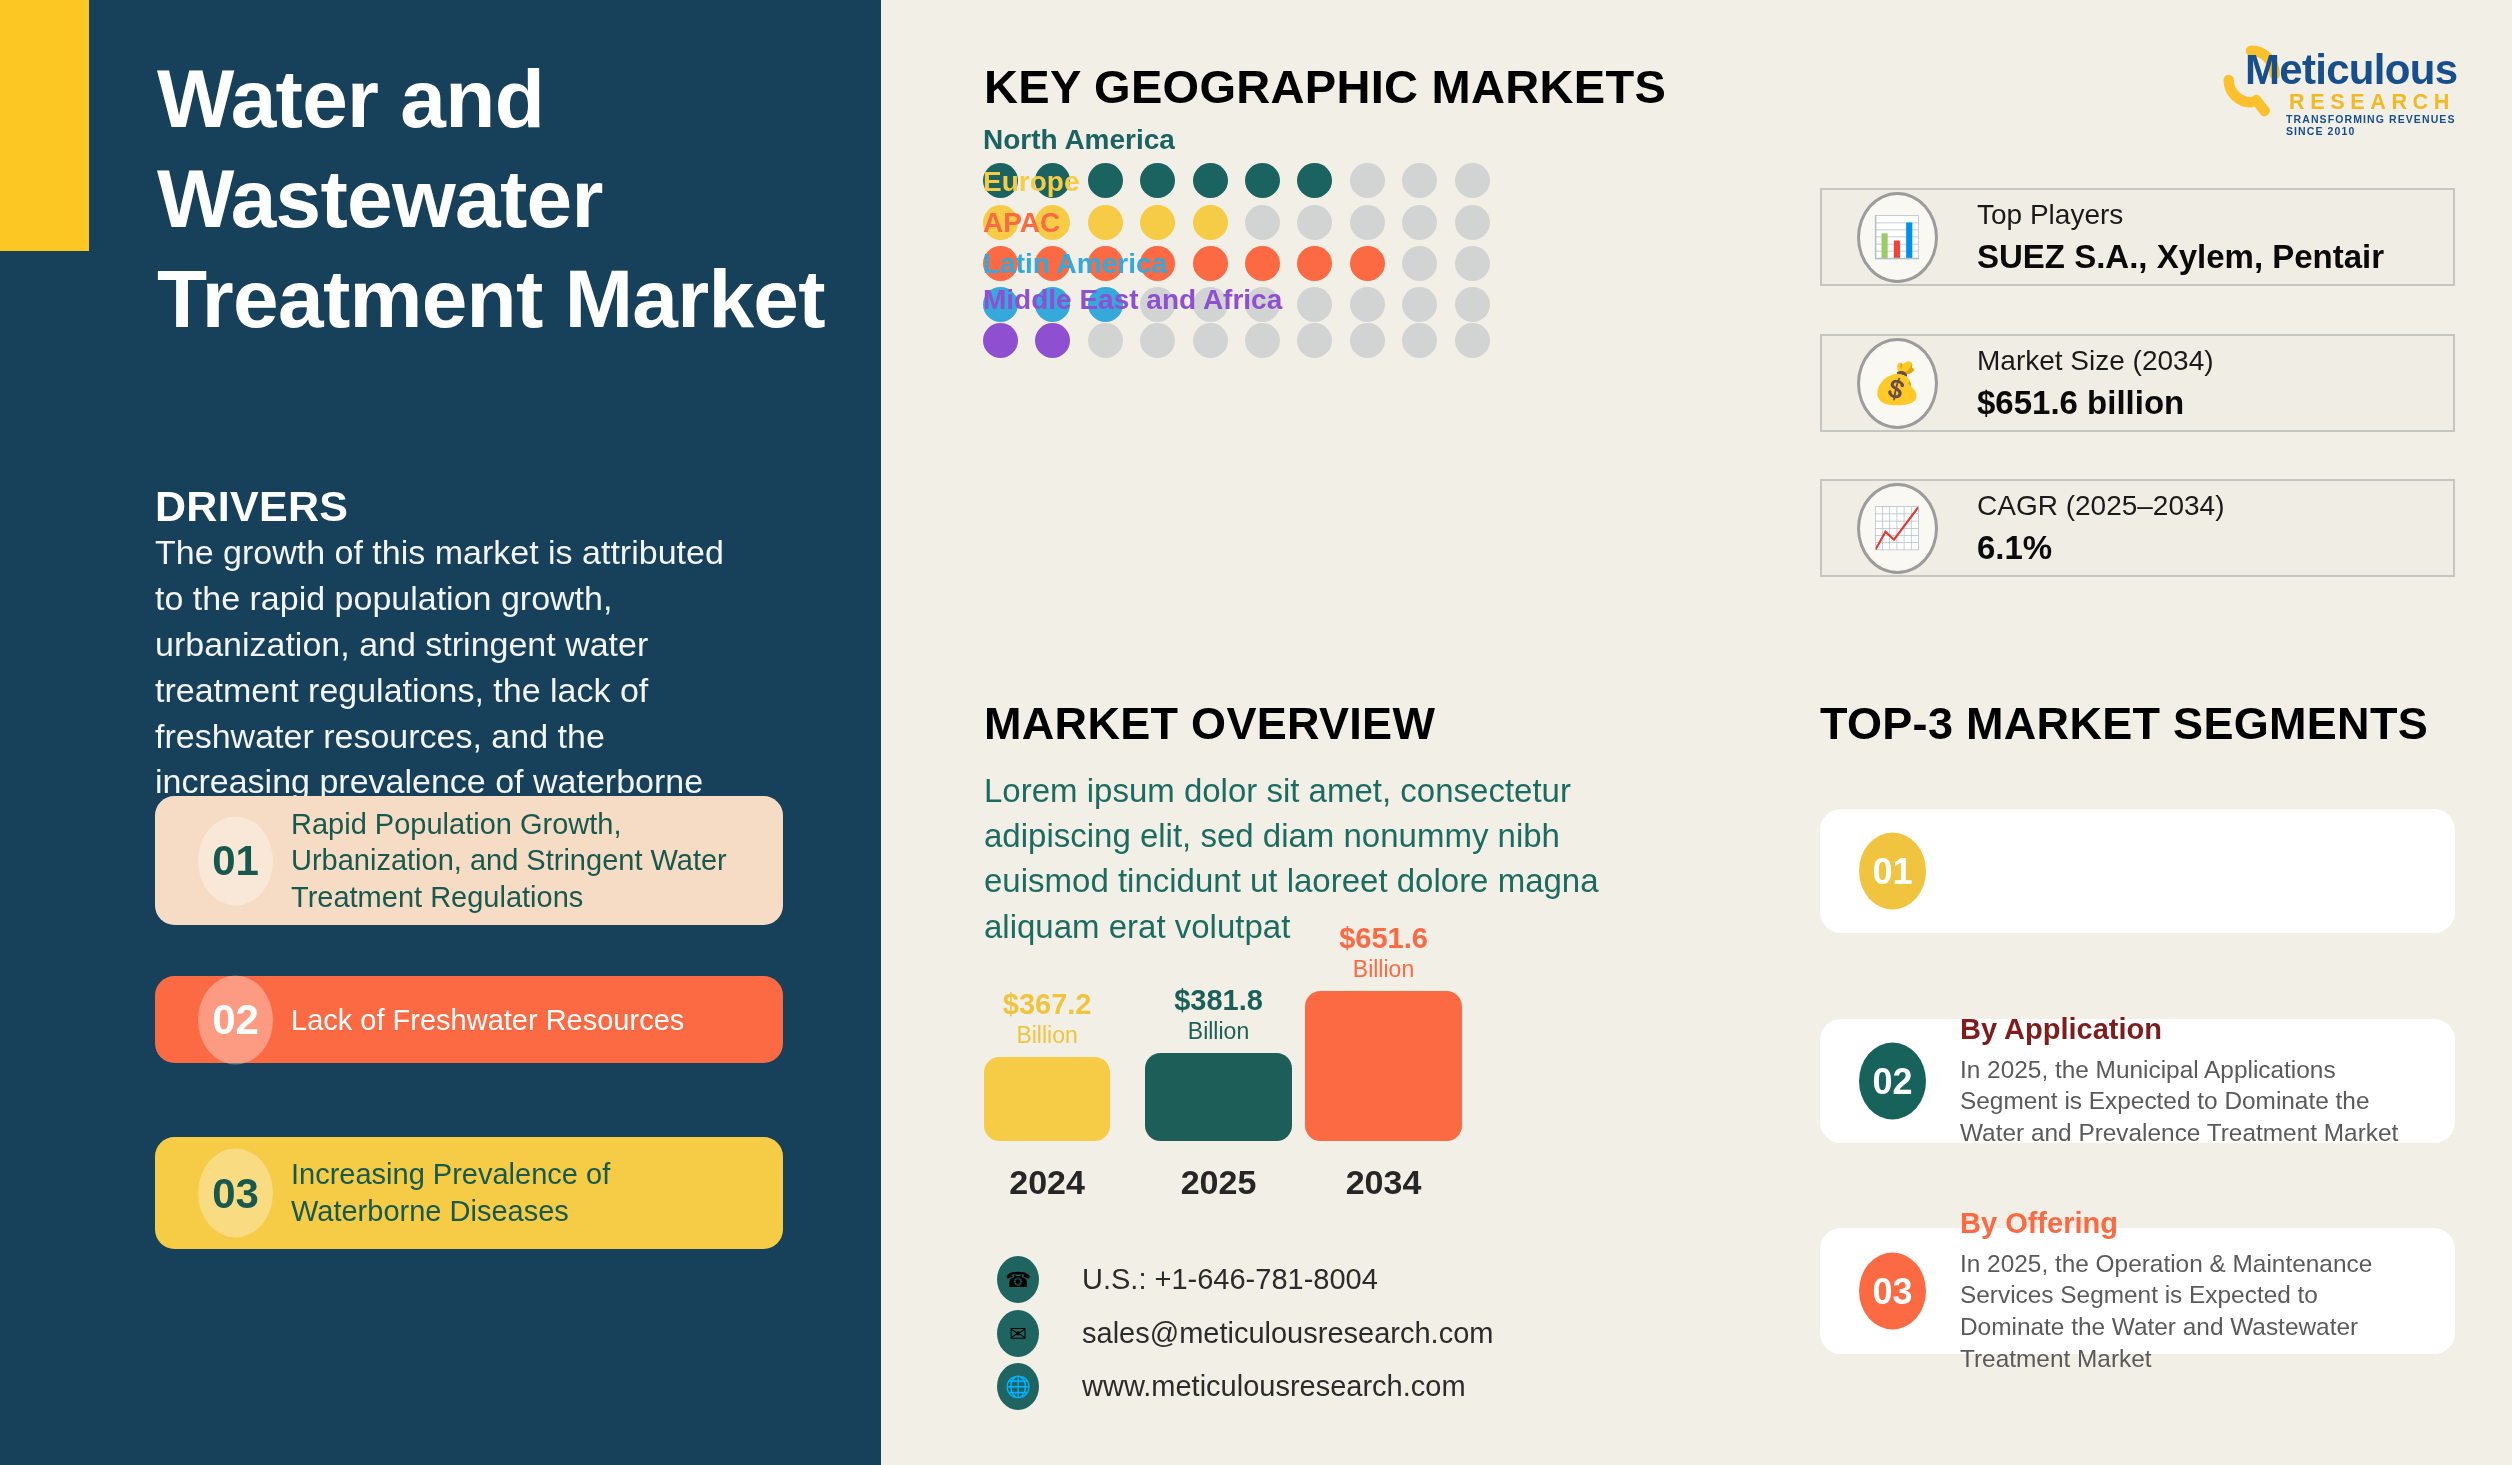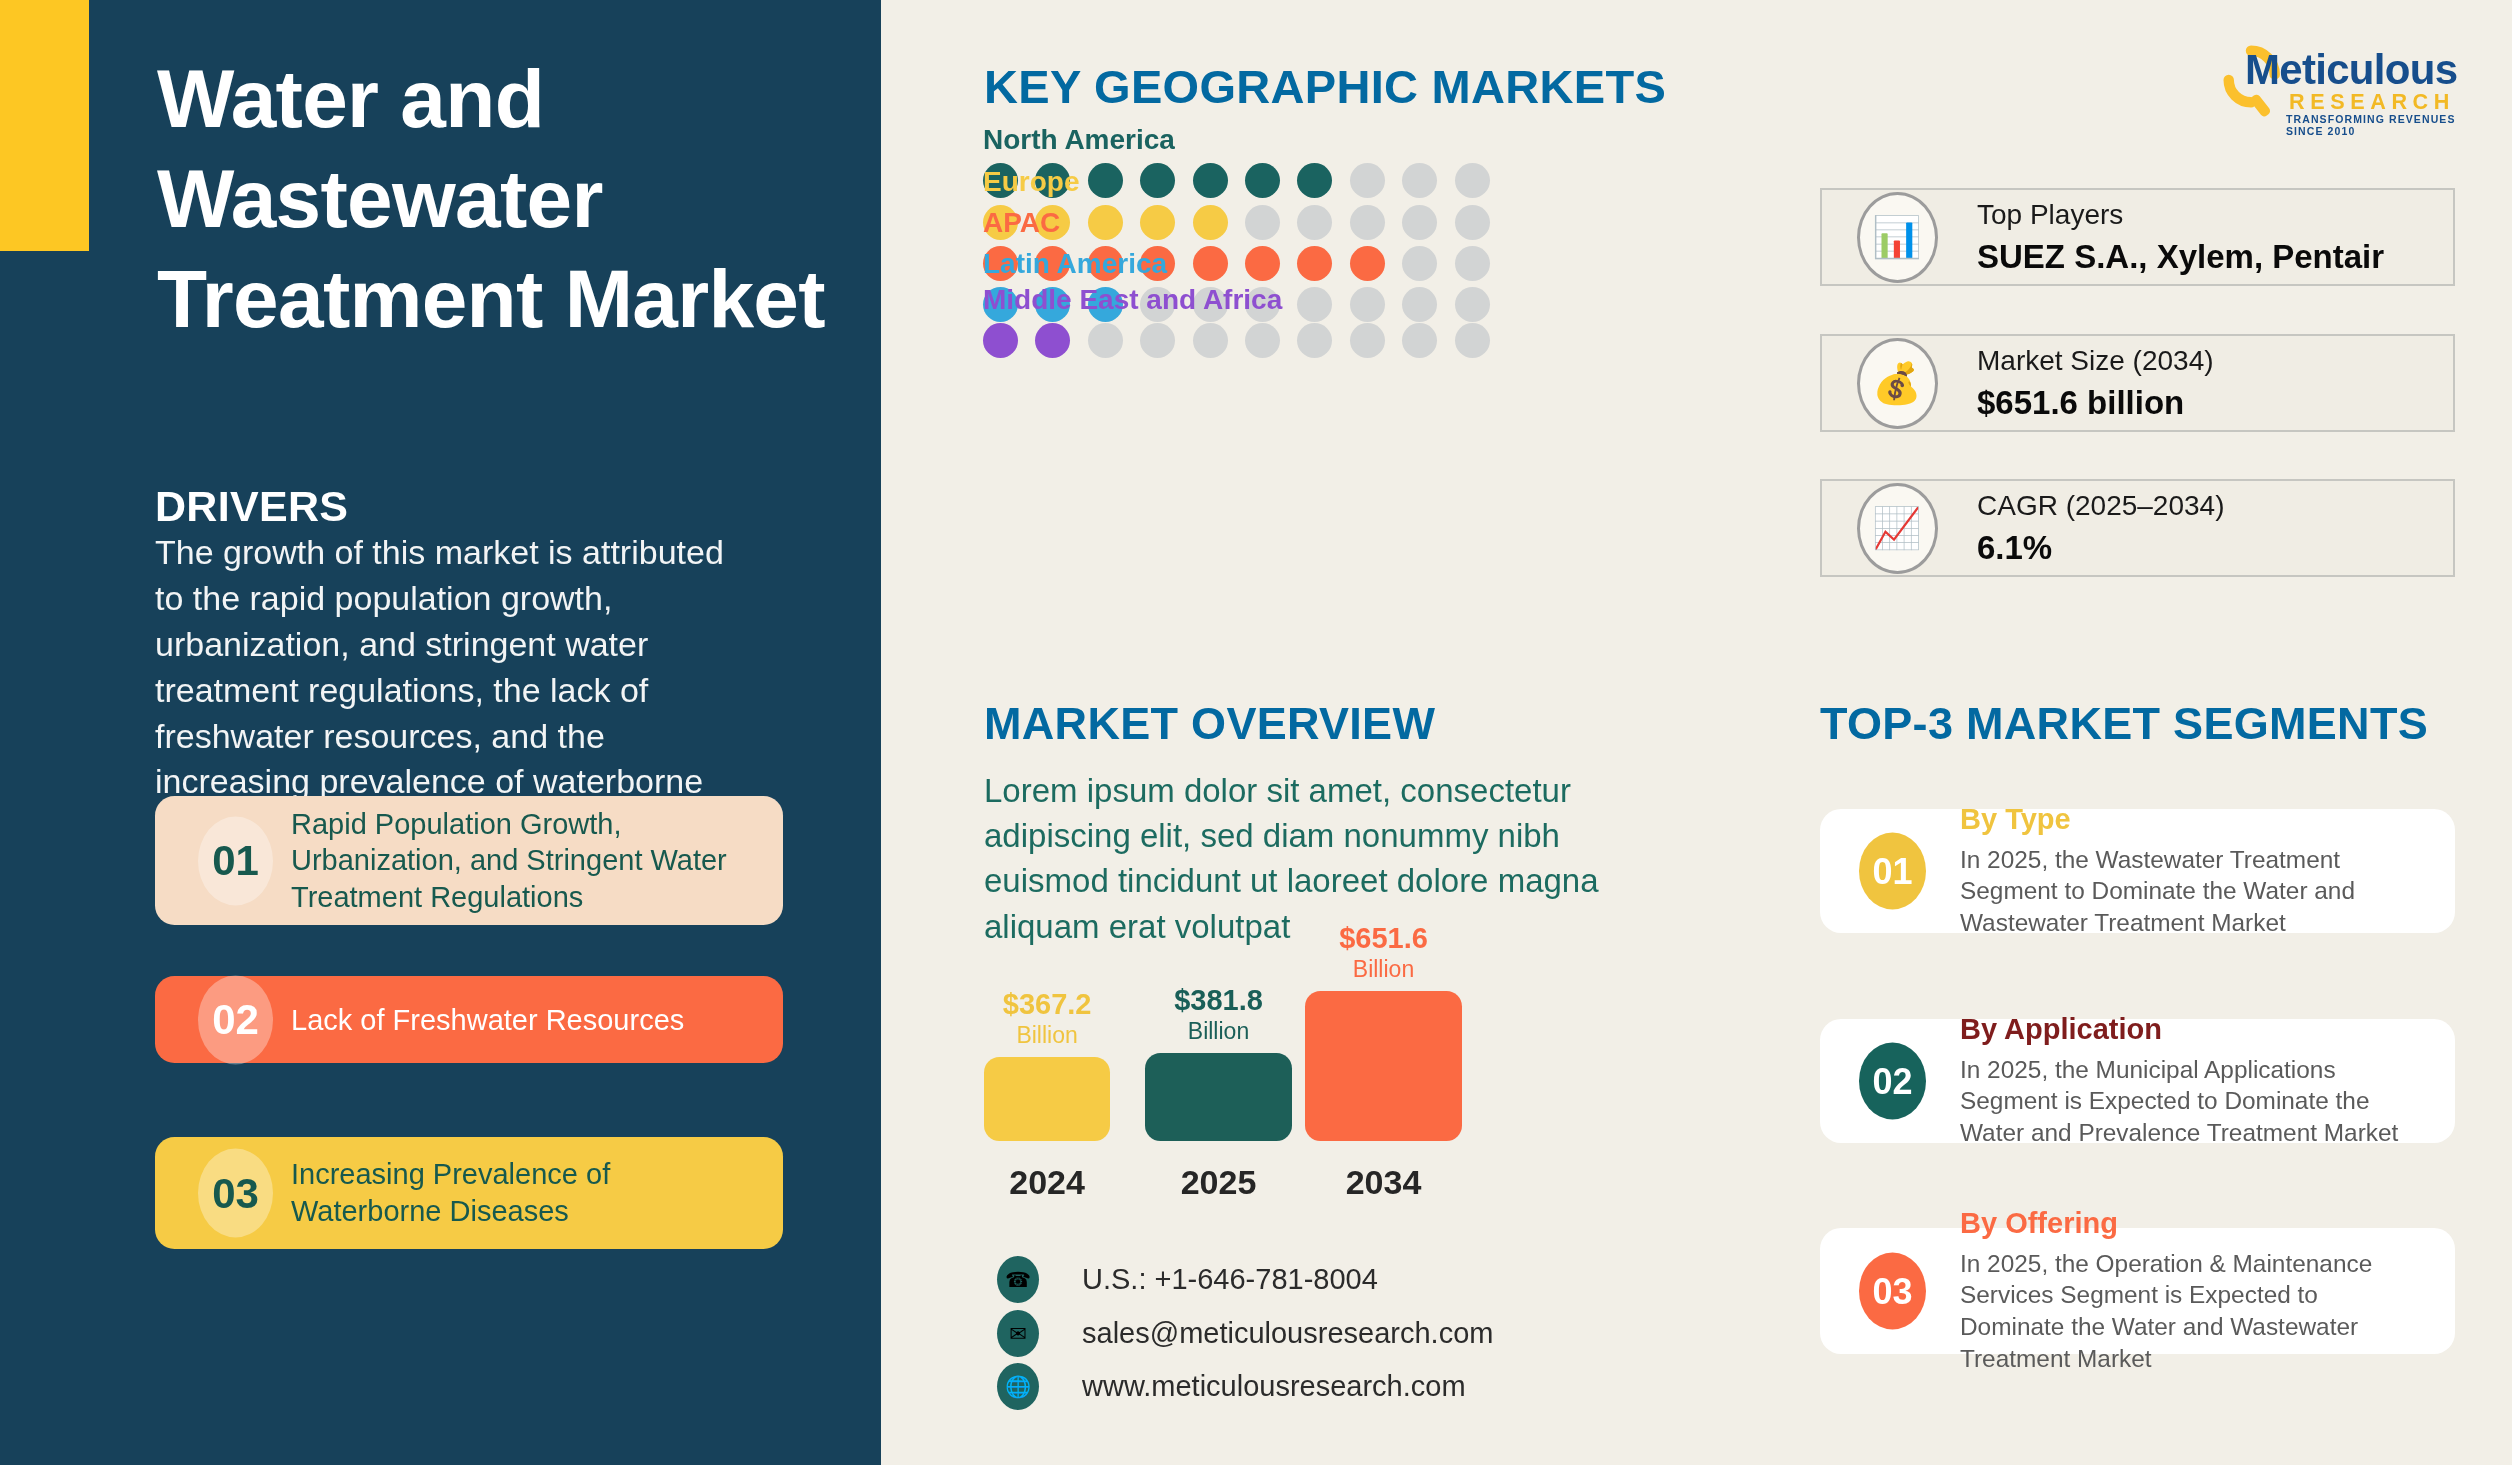--- a/index.html
+++ b/index.html
@@ -37,21 +37,21 @@
   #driver-1 .dtext{color:#17594E;}
   #driver-2{top:976px;height:87px;background:#FB6A43;}
   #driver-2 .num{color:#FFFFFF;}
   #driver-2 .dtext{color:#FFFFFF;}
   #driver-3{top:1137px;height:112px;background:#F6CB45;}
   #driver-3 .num{color:#17594E;}
   #driver-3 .dtext{color:#17594E;}
 
   
   .sec-heading{position:absolute;font-family:"Liberation Sans Narrow","Liberation Sans",sans-serif;
-    font-weight:bold;color:#0369a1;letter-spacing:0.3px;}
+    font-weight:bold;color:#000000;letter-spacing:0.3px;}
   #geo-heading{left:984px;top:59px;font-size:47px;}
   #overview-heading{left:984px;top:698px;font-size:45px;}
   #segments-heading{left:1820px;top:698px;font-size:45px;}
 
   
   .geo-row{position:absolute;left:983px;width:558px;}
   .geo-label{font-family:"Liberation Sans Narrow","Liberation Sans",sans-serif;
     font-weight:bold;font-size:28px;margin-bottom:7px;}
   .dots{display:flex;gap:17.4px;}
   .dot{width:35px;height:35px;border-radius:50%;background:#D2D4D4;}
@@ -279,24 +279,20 @@
     <div class="contact-text">sales@meticulousresearch.com</div>
   </div>
   <div class="contact-row" id="contact-3">
     <div class="contact-icon">🌐</div>
     <div class="contact-text">www.meticulousresearch.com</div>
   </div>
 
   <div class="sec-heading" id="segments-heading">TOP-3 MARKET SEGMENTS</div>
   <div class="seg-card" id="seg-1">
     <div class="seg-num">01</div>
-    <div class="seg-body">
-      <div class="seg-title">By Type</div>
-      <div class="seg-desc">In 2025, the Wastewater Treatment Segment to Dominate the Water and Wastewater Treatment Market</div>
-    </div>
   </div>
   <div class="seg-card" id="seg-2">
     <div class="seg-num">02</div>
     <div class="seg-body">
       <div class="seg-title">By Application</div>
       <div class="seg-desc">In 2025, the Municipal Applications Segment is Expected to Dominate the Water and Prevalence Treatment Market</div>
     </div>
   </div>
   <div class="seg-card" id="seg-3">
     <div class="seg-num">03</div>

